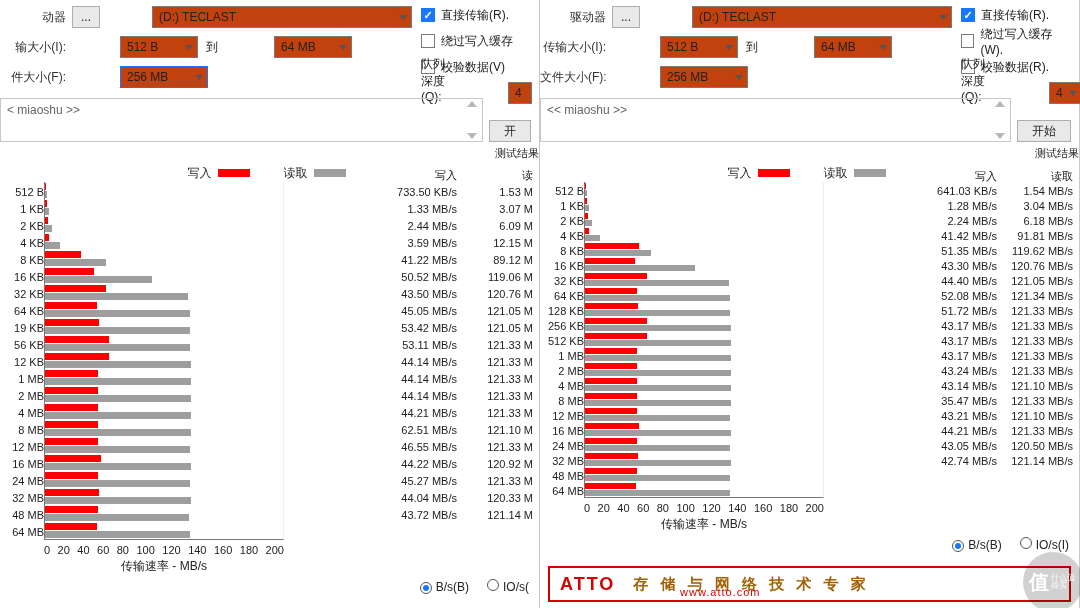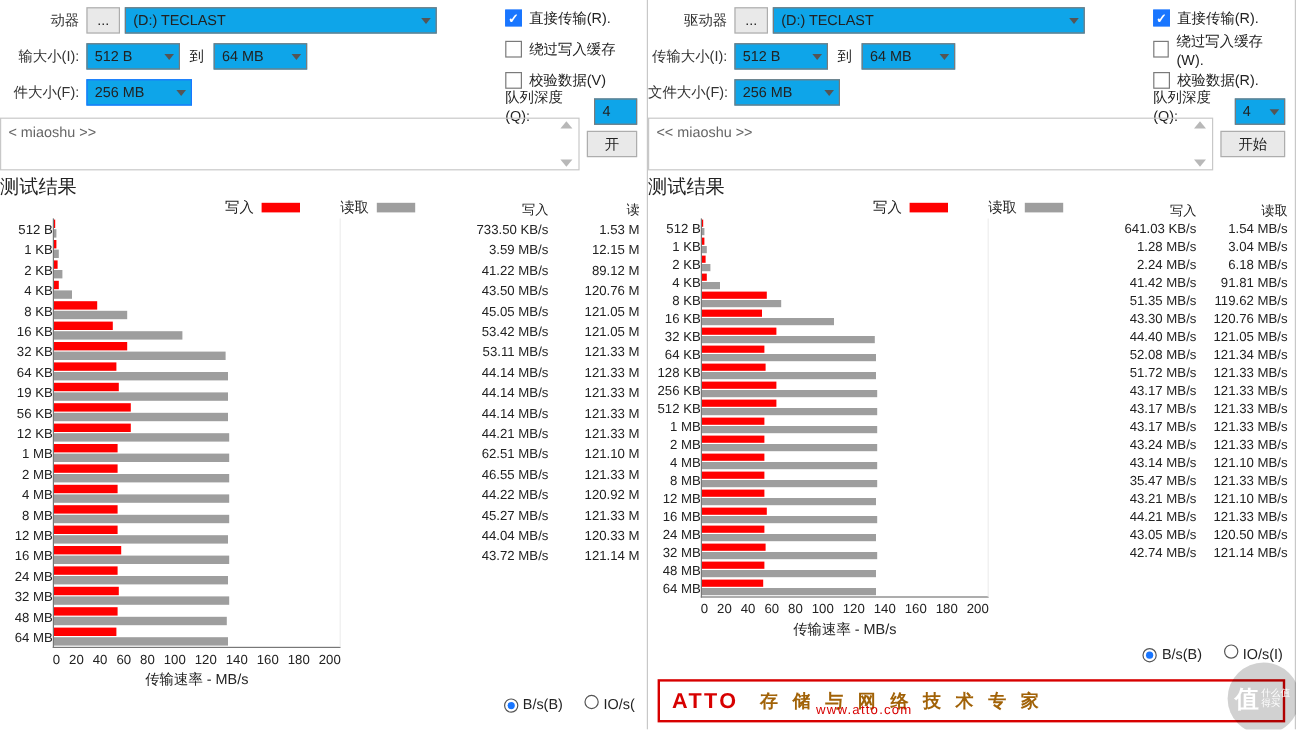--- a/index.html
+++ b/index.html
@@ -26,23 +26,23 @@
   .form        { padding: 4px 8px 0 0; }
   .form-row    { display: flex; align-items: center; height: 26px; margin-bottom: 4px; }
   .flabel      { width: 72px; text-align: right; padding-right: 6px; color: #333; white-space: nowrap; overflow: hidden; }
   .btn-small   {
     height: 22px; min-width: 28px; padding: 0 6px;
     background: #e9e9e9; border: 1px solid #adadad;
     display: inline-flex; align-items: center; justify-content: center;
     margin-right: 4px; font-size: 12px;
   }
   .combo {
-    height: 22px; background: #0ea5e9; border: 1px solid #7a7a7a;
+    height: 22px; background: #c2410c; border: 1px solid #7a7a7a;
     display: inline-flex; align-items: center; justify-content: space-between;
-    padding: 0 4px 0 6px; font-size: 12px; color: #222;
+    padding: 0 4px 0 6px; font-size: 12px; color: #222; margin-left: 48px;
   }
   .combo .chev {
     width: 0; height: 0; margin-left: 6px;
     border-left: 4px solid transparent;
     border-right: 4px solid transparent;
     border-top: 5px solid #555;
   }
   .checkbox-row { display:flex; align-items:center; height:22px; margin-bottom:4px; }
   .chk {
     width: 14px; height: 14px; border:1px solid #7a7a7a; margin-right:6px;
@@ -53,38 +53,38 @@
     background:#1976ff; border-color:#1976ff; color:#fff; font-weight:bold; font-size:11px;
   }
   .rcol {
     position:absolute; top:4px; right:8px; width:110px;
     display:flex; flex-direction:column; align-items:flex-start;
   }
   .qrow { display:flex; align-items:flex-end; height:22px; }
   .qrow .lbl { margin-right:6px; }
 
   
-  .txtbox-row { display:flex; align-items:center; padding:4px 8px 4px 0; gap:6px; }
+  .txtbox-row { display:flex; align-items:flex-end; padding:4px 8px 4px 0; gap:6px; }
   .txtbox {
     flex: 1 1 auto; border:1px solid #c8c8c8; height:44px; padding:4px 6px;
     color:#666; font-size:12px; position:relative;
   }
   .txt-arrows { position:absolute; right:2px; top:2px; bottom:2px; width:16px;
     display:flex; flex-direction:column; justify-content:space-between; }
   .arrow-up, .arrow-down { width:0;height:0;margin:0 auto;
     border-left:5px solid transparent;border-right:5px solid transparent; }
   .arrow-up   { border-bottom:6px solid #b8b8b8; }
   .arrow-down { border-top:6px solid #b8b8b8; }
   .start-btn {
     height:22px; padding:0 14px; border:1px solid #adadad; background:#e9e9e9;
     display:flex; align-items:center; white-space:nowrap;
   }
 
   
-  .results-title { text-align:left; font-size:16px; height:18px; }
+  .results-title { text-align:right; font-size:11px; height:18px; }
   .legend { display:flex; justify-content:center; gap:28px; height:18px; align-items:center; }
   .legend .swatch { display:inline-block; width:32px; height:8px; margin:0 6px; vertical-align:middle; }
   .sw-write { background:#ff0000; }
   .sw-read  { background:#9e9e9e; }
 
   .chart-block {
     display:flex; align-items:flex-start;
     padding: 0 6px 0 0;
   }
   .ylabels {
@@ -339,26 +339,38 @@
           <div class="numcols" style="margin-top: -17px;">
             <div class="nrow" style="font-weight: 400;">
               <span>写入</span>
               <span>读</span>
             </div>
             <div class="nrow">
               <span>733.50 KB/s</span>
               <span>1.53 M</span>
             </div>
             <div class="nrow">
+              <span>1.33 MB/s</span>
+              <span>3.07 M</span>
+            </div>
+            <div class="nrow">
+              <span>2.44 MB/s</span>
+              <span>6.09 M</span>
+            </div>
+            <div class="nrow">
               <span>3.59 MB/s</span>
               <span>12.15 M</span>
             </div>
             <div class="nrow">
               <span>41.22 MB/s</span>
               <span>89.12 M</span>
+            </div>
+            <div class="nrow">
+              <span>50.52 MB/s</span>
+              <span>119.06 M</span>
             </div>
             <div class="nrow">
               <span>43.50 MB/s</span>
               <span>120.76 M</span>
             </div>
             <div class="nrow">
               <span>45.05 MB/s</span>
               <span>121.05 M</span>
             </div>
             <div class="nrow">

